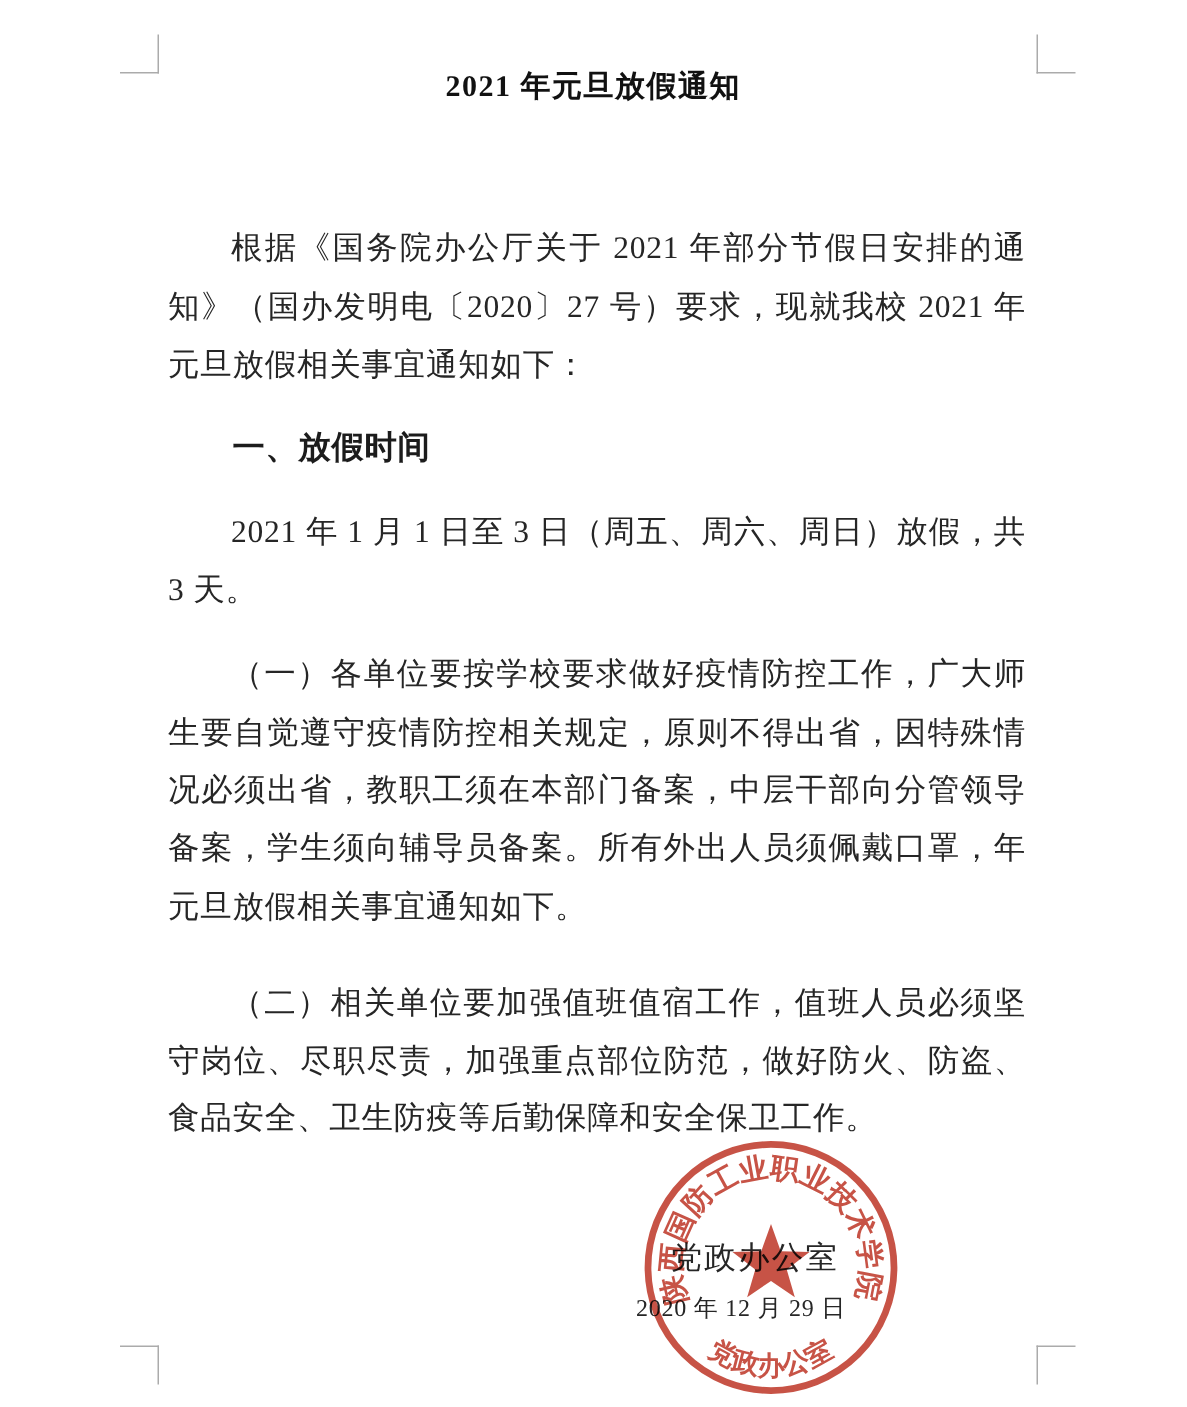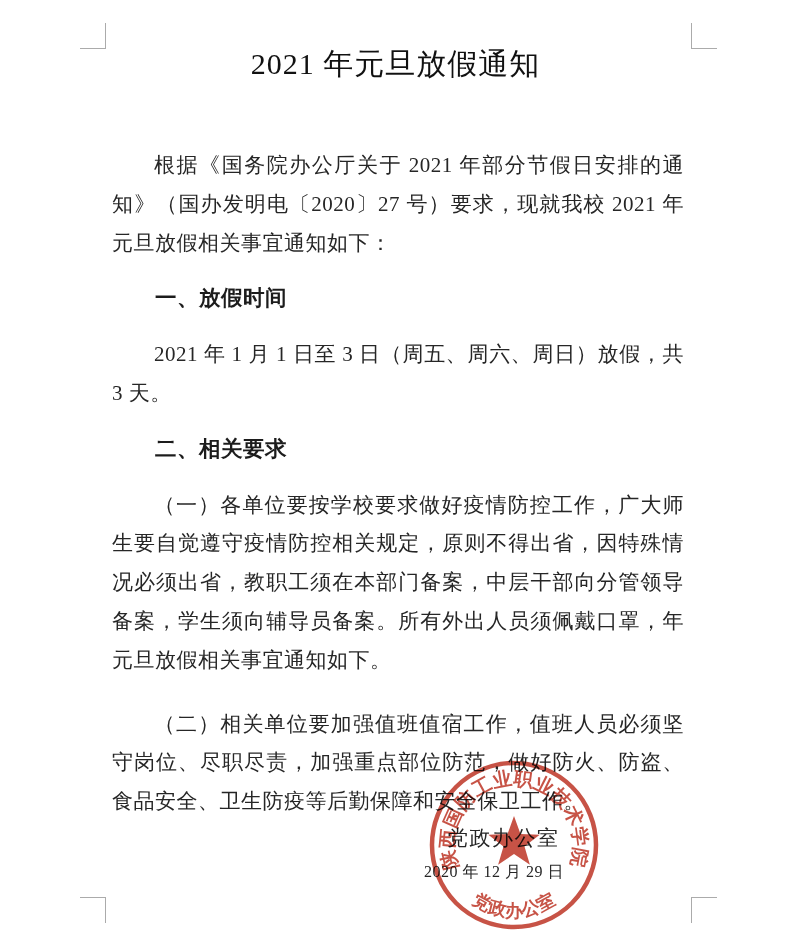--- a/index.html
+++ b/index.html
@@ -3,21 +3,21 @@
 <meta charset="utf-8">
 <style>
   html,body { margin:0; padding:0; background:#ffffff; }
   .page {
     position:relative; width:791px; height:938px; background:#ffffff;
     font-family:"Liberation Serif","DejaVu Serif",serif;
     color:#262626; overflow:hidden;
   }
   .doc-title {
     position:absolute; top:44px; left:0; width:100%; margin:0;
-    text-align:center; font-size:30px; font-weight:400; letter-spacing:1px;
+    text-align:center; font-size:20px; font-weight:700; letter-spacing:1px;
     color:#111111;
   }
   .body-text {
     position:absolute; left:95px; top:129px; width:606px;
     font-size:21px; line-height:38.8px;
     text-align:justify; text-justify:inter-character;
     letter-spacing:0.5px;
   }
   .body-text p { margin:17px; text-indent:2em; }
   .body-text p.heading {
@@ -54,21 +54,20 @@
   <div class="crop tr"></div>
   <div class="crop bl"></div>
   <div class="crop br"></div>
 
   <h1 class="doc-title">2021 年元旦放假通知</h1>
 
   <div class="body-text">
     <p>根据《国务院办公厅关于 2021 年部分节假日安排的通知》（国办发明电〔2020〕27 号）要求，现就我校 2021 年元旦放假相关事宜通知如下：</p>
     <p class="heading">一、放假时间</p>
     <p>2021 年 1 月 1 日至 3 日（周五、周六、周日）放假，共 3 天。</p>
-    <p class="heading">二、相关要求</p>
     <p>（一）各单位要按学校要求做好疫情防控工作，广大师生要自觉遵守疫情防控相关规定，原则不得出省，因特殊情况必须出省，教职工须在本部门备案，中层干部向分管领导备案，学生须向辅导员备案。所有外出人员须佩戴口罩，年元旦放假相关事宜通知如下。</p>
     <p class="gap-lg">（二）相关单位要加强值班值宿工作，值班人员必须坚守岗位、尽职尽责，加强重点部位防范，做好防火、防盗、食品安全、卫生防疫等后勤保障和安全保卫工作。</p>
   </div>
 
   <div class="signature">党政办公室</div>
   <div class="doc-date">2020 年 12 月 29 日</div>
 
   <svg class="seal" width="176" height="176" viewBox="0 0 176 176" aria-hidden="true">
     <defs>
       <path id="arcTop" d="M 32.4 110.5 A 60 60 0 1 1 143.6 110.5" fill="none"></path>

